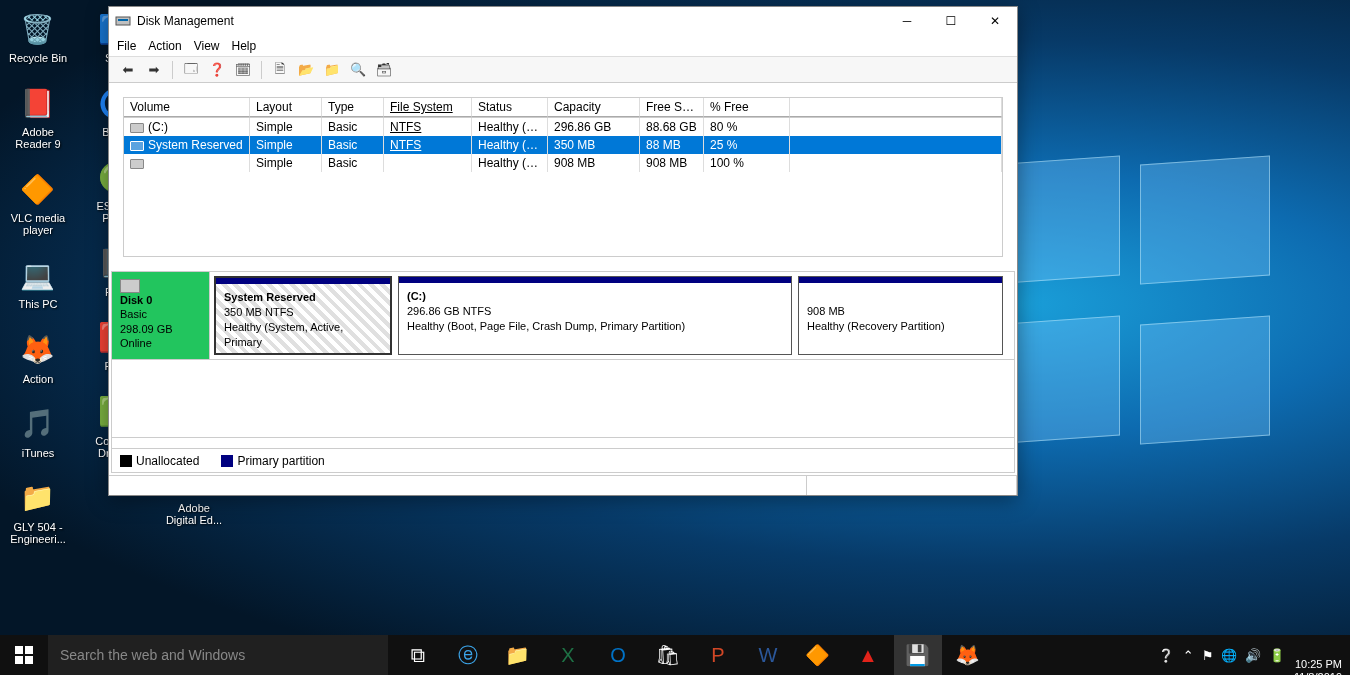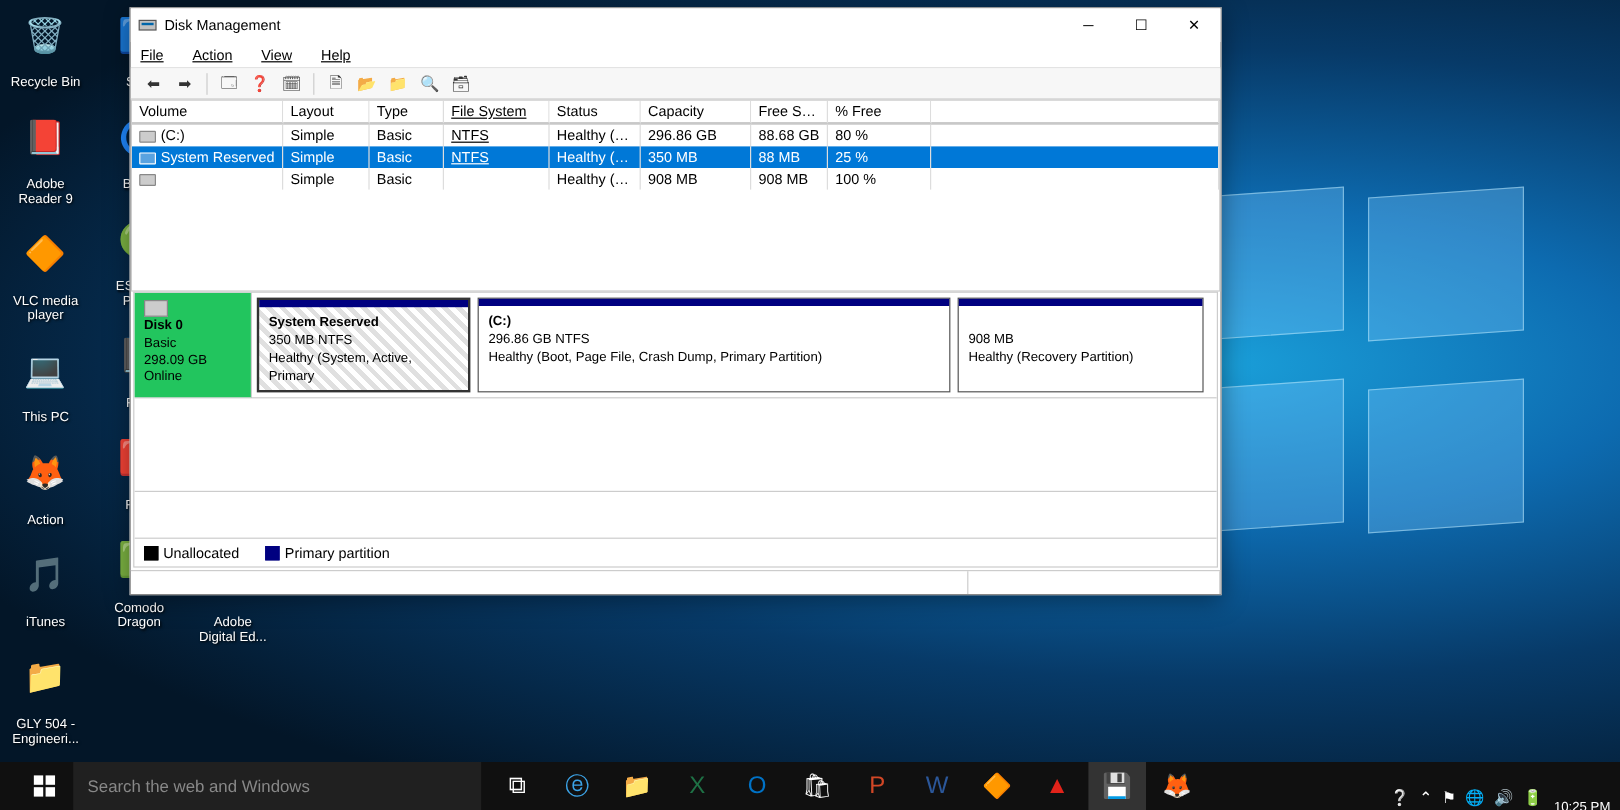--- a/index.html
+++ b/index.html
@@ -11,46 +11,46 @@
 .winlogo .q1 { left: 0; top: 0; transform: skewY(-4deg); }
 .winlogo .q2 { right: 0; top: 0; transform: skewY(-4deg); }
 .winlogo .q3 { left: 0; bottom: 0; transform: skewY(-4deg); }
 .winlogo .q4 { right: 0; bottom: 0; transform: skewY(-4deg); }
 
 
 .desktop-icons { position: absolute; top: 8px; left: 8px; display: flex; gap: 18px; }
 .icon-col { display: flex; flex-direction: column; gap: 18px; width: 60px; }
 .dicon { display: flex; flex-direction: column; align-items: center; color: #fff; font-size: 11px; text-align: center; cursor: pointer; }
 .dicon .ibox { width: 42px; height: 42px; display: flex; align-items: center; justify-content: center; font-size: 28px; }
-.dicon span.lbl { text-shadow: 1px 1px 2px #000; line-height: 1.1; margin-top: 13px; }
-
-
-.taskbar { position: absolute; bottom: 0; left: 0; right: 0; height: 40px; background: #101010; display: flex; align-items: flex-start; color: #fff; padding-left: 13px; }
+.dicon span.lbl { text-shadow: 1px 1px 2px #000; line-height: 1.1; margin-top: 2px; }
+
+
+.taskbar { position: absolute; bottom: 0; left: 0; right: 0; height: 40px; background: #101010; display: flex; align-items: center; color: #fff; }
 .start-btn { width: 48px; height: 40px; display: flex; align-items: center; justify-content: center; cursor: pointer; }
 .search-box { width: 340px; height: 40px; background: #202020; display: flex; align-items: center; padding: 0 12px; color: #888; font-size: 14px; }
 .tb-items { display: flex; align-items: center; height: 40px; margin-left: 6px; gap: 2px; }
 .tb-item { width: 48px; height: 40px; display: flex; align-items: center; justify-content: center; cursor: pointer; font-size: 20px; }
 .tray { margin-left: auto; display: flex; align-items: center; gap: 8px; padding-right: 8px; font-size: 11px; }
 .tray .clock { text-align: right; line-height: 1.2; margin-top: 32px; }
 .tray-icon { font-size: 13px; cursor: pointer; }
 
 
 .window { position: absolute; left: 108px; top: 6px; width: 910px; height: 490px; background: #fff; border: 1px solid #888; box-shadow: 0 4px 20px rgba(0,0,0,0.4); display: flex; flex-direction: column; color: #000; font-size: 12px; }
 .titlebar { height: 28px; display: flex; align-items: center; padding-left: 6px; background: #fff; }
 .titlebar .ticon { width: 16px; height: 16px; margin-right: 6px; }
 .titlebar .ttext { flex: 1; font-size: 12px; }
 .titlebar .wbtn { width: 44px; height: 28px; display: flex; align-items: center; justify-content: center; cursor: pointer; font-family: Arial; }
-.menubar { height: 22px; display: flex; align-items: center; padding-left: 8px; gap: 24px; border-bottom: 1px solid #ddd; text-decoration: underline; }
+.menubar { height: 22px; display: flex; align-items: center; padding-left: 8px; gap: 12px; border-bottom: 1px solid #ddd; }
 .menubar span { cursor: pointer; }
 .toolbar { height: 26px; display: flex; align-items: center; padding-left: 8px; gap: 4px; border-bottom: 1px solid #ccc; background: #f7f7f7; }
 .toolbar .tbtn { width: 22px; height: 22px; display: flex; align-items: center; justify-content: center; cursor: pointer; font-size: 13px; color: #333; }
 .toolbar .sep { width: 1px; height: 18px; background: #ccc; margin: 0 3px; }
 
 
-.vol-pane { flex: 0 0 160px; border: 1px solid #ccc; margin: 0; overflow: hidden; }
+.vol-pane { flex: 0 0 160px; border: 1px solid #ccc; margin: 14px; overflow: hidden; }
 .vol-head { display: flex; background: #fff; border-bottom: 1px solid #ccc; }
 .vol-head .col, .vol-row .col { padding: 2px 6px; border-right: 1px solid #ddd; overflow: hidden; white-space: nowrap; text-overflow: ellipsis; }
 .vol-head .col { background: #fff; border-bottom: 1px solid #aaa; font-weight: normal; cursor: pointer; }
 .vol-row { display: flex; cursor: pointer; }
 .vol-row.selected { background: #0078d7; color: #fff; }
 .vol-row .dicon-sm { display: inline-block; width: 14px; height: 10px; background: #ccc; border: 1px solid #888; margin-right: 4px; vertical-align: middle; border-radius: 1px; }
 .vol-row.selected .dicon-sm { background: #5aa3e0; border-color: #fff; }
 .c-vol { width: 126px; } .c-lay { width: 72px; } .c-typ { width: 62px; } .c-fs { width: 88px; text-decoration: underline; } .c-stat { width: 76px; } .c-cap { width: 92px; } .c-free { width: 64px; } .c-pct { width: 86px; } .c-last { flex: 1; }
 
 

